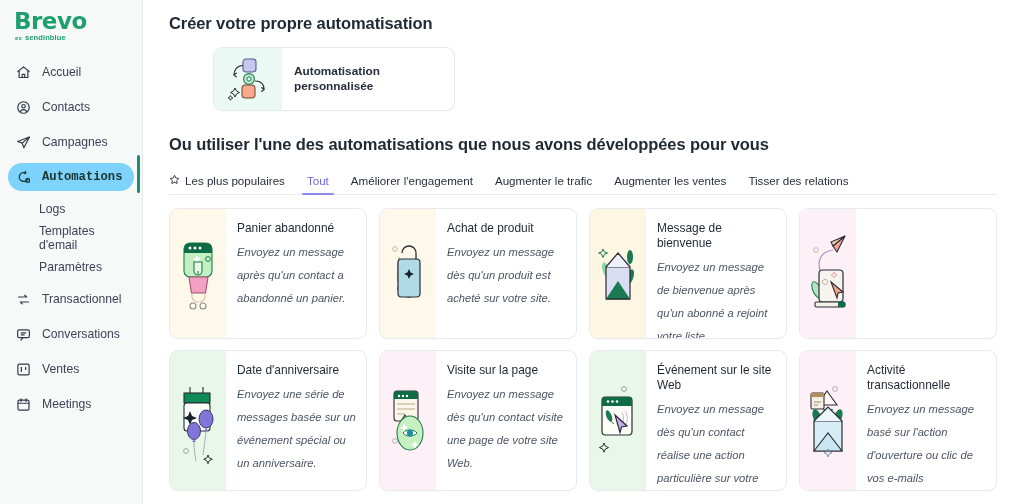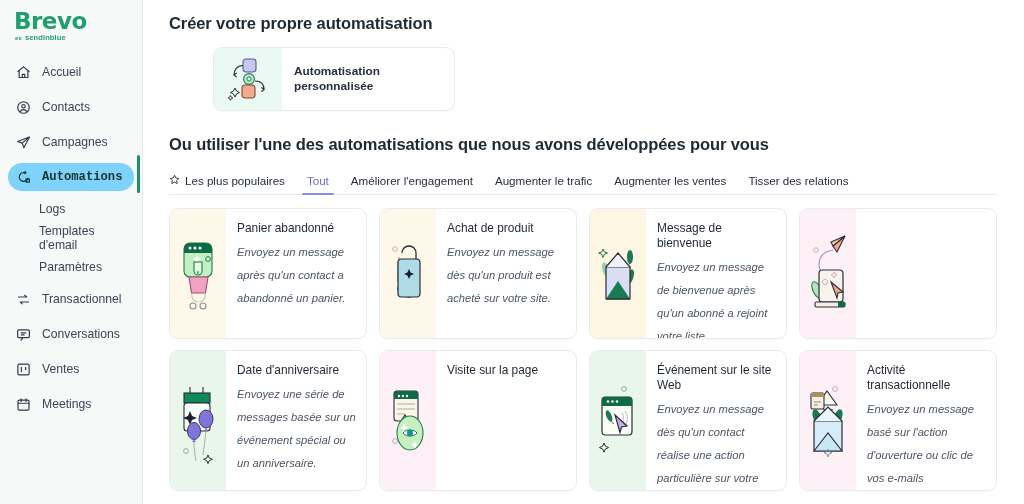--- a/index.html
+++ b/index.html
@@ -439,20 +439,21 @@
             <ellipse cx="25" cy="64" rx="13" ry="17" fill="#c7f0c2" stroke="#1f7a4d" stroke-width="1.1"></ellipse>
             <path d="M18 64c3-4 11-4 14 0-3 4-11 4-14 0z" fill="#fff" stroke="#1f7a4d" stroke-width="1"></path>
             <ellipse cx="25" cy="64" rx="3" ry="3.6" fill="#1a8fa0"></ellipse>
             <path d="M19 54l1.3 3 3 1.3-3 1.3L19 63l-1.3-3-3-1.3 3-1.3z" fill="#fff"></path>
             <path d="M30 72l1.2 2.6 2.6 1.2-2.6 1.2L30 80l-1.2-2.9-2.6-1.3 2.6-1.2z" fill="#fff"></path>
             <circle cx="10" cy="72" r="2.4" fill="none" stroke="#c3a9b4" stroke-width="1"></circle>
           </svg>
         </div>
         <div class="card-body">
           <div class="card-title">Visite sur la page</div>
+          <div class="card-desc">Envoyez un message dès qu'un contact visite une page de votre site Web.</div>
         </div>
       </div>
 
       <div class="card r2">
         <div class="card-art" style="background:#e8f7e9">
           <svg width="46" height="104" viewBox="0 0 46 104">
             <circle cx="29" cy="20" r="2.4" fill="none" stroke="#9aa79d" stroke-width="1"></circle>
             <rect x="7" y="28" width="30" height="38" rx="3.5" fill="#fbfdf6" stroke="#2b2b35" stroke-width="1.2"></rect>
             <path d="M7 31.5a3.5 3.5 0 0 1 3.5-3.5h23a3.5 3.5 0 0 1 3.5 3.5V37H7z" fill="#0e6b45"></path>
             <circle cx="13" cy="32.5" r="1.3" fill="#fff"></circle>

